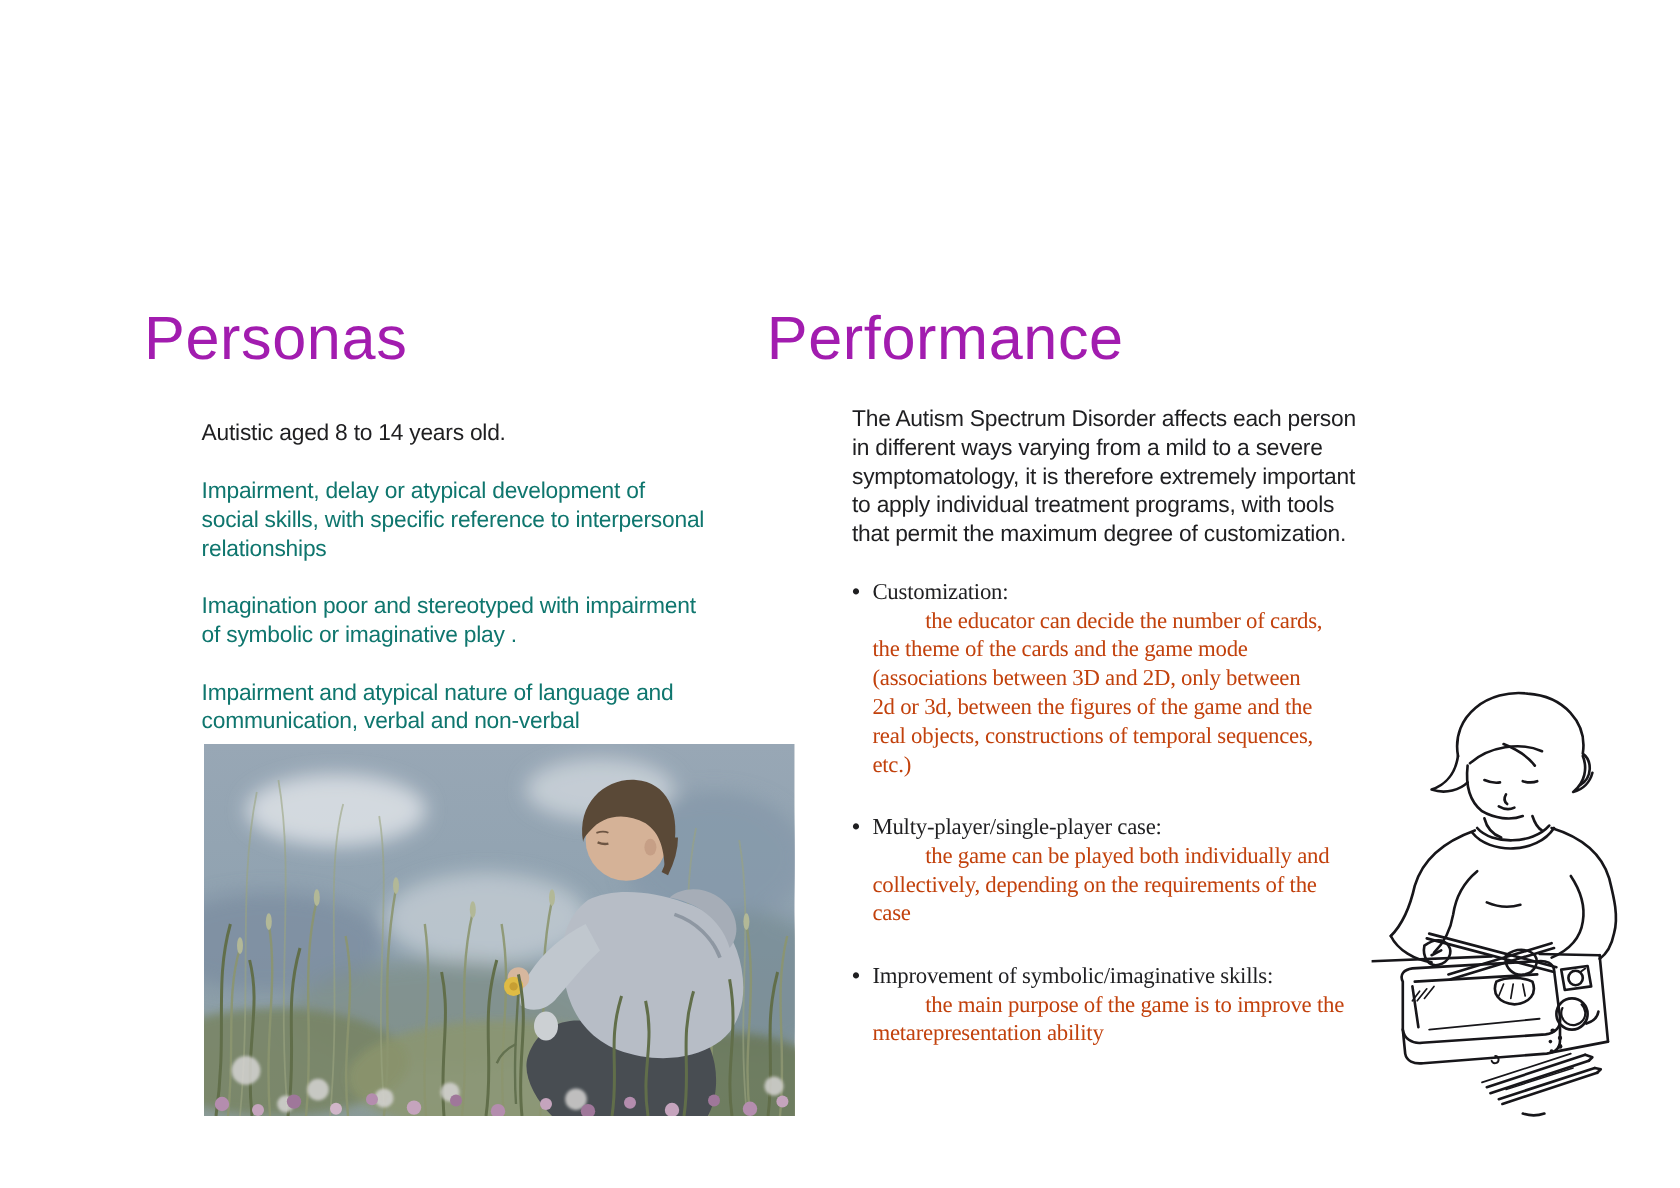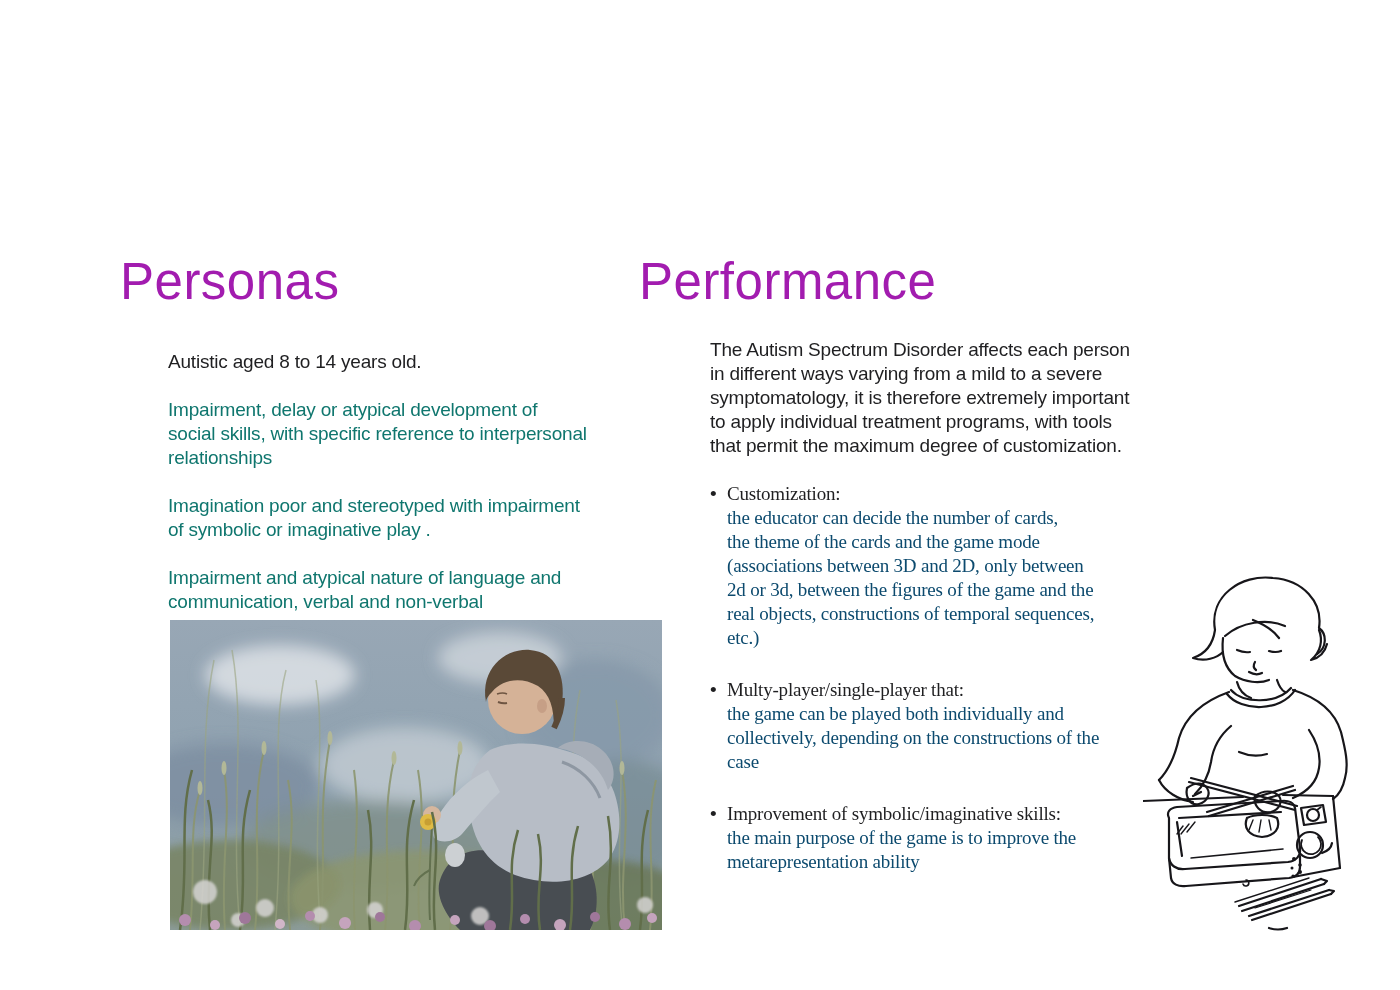--- a/index.html
+++ b/index.html
@@ -17,21 +17,21 @@
   .textcol{position:absolute;font-size:19px;line-height:24px;letter-spacing:-0.2px;}
   #left-text{left:168px;top:330px;width:480px;margin-top:20px;}
   #right-text{left:710px;top:338px;width:475px;}
   .para{margin:0 0 24px 0;white-space:pre-line;}
   .dark{color:#1f1f21;}
   .gray{color:#0f766e;}
   .bullet{display:flex;margin:0 0 28px 0;}
   .bullet .marker{width:17px;flex:0 0 17px;color:#1f1f21;}
   .bullet .content{flex:1;font-family:Liberation Serif, serif;}
   .bullet .btitle{color:#1f1f21;display:block;}
-  .bullet .bbody{color:#0c4a6e;white-space:pre-line;}
+  .bullet .bbody{color:#c2410c;white-space:pre-line;margin-left:44px;}
   #photo{
     position:absolute;left:170px;top:620px;width:492px;height:310px;
     overflow:hidden;background:#93a3ae;
   }
   #photo svg{display:block;width:100%;height:100%;}
   #illustration{position:absolute;left:1143px;top:568px;width:252px;height:372px;}
   #illustration svg{display:block;width:100%;height:100%;}
 </style>
 </head>
 <body>
@@ -203,23 +203,23 @@
 (associations between 3D and 2D, only between
 2d or 3d, between the figures of the game and the
 real objects, constructions of temporal sequences,
 etc.)</span>
     </span>
   </div>
 
   <div class="bullet">
     <span class="marker">•</span>
     <span class="content">
-      <span class="btitle">Multy-player/single-player that:</span>
+      <span class="btitle">Multy-player/single-player case:</span>
       <span class="bbody">the game can be played both individually and
-collectively, depending on the constructions of the
+collectively, depending on the requirements of the
 case</span>
     </span>
   </div>
 
   <div class="bullet">
     <span class="marker">•</span>
     <span class="content">
       <span class="btitle">Improvement of symbolic/imaginative skills:</span>
       <span class="bbody">the main purpose of the game is to improve the
 metarepresentation ability</span>

